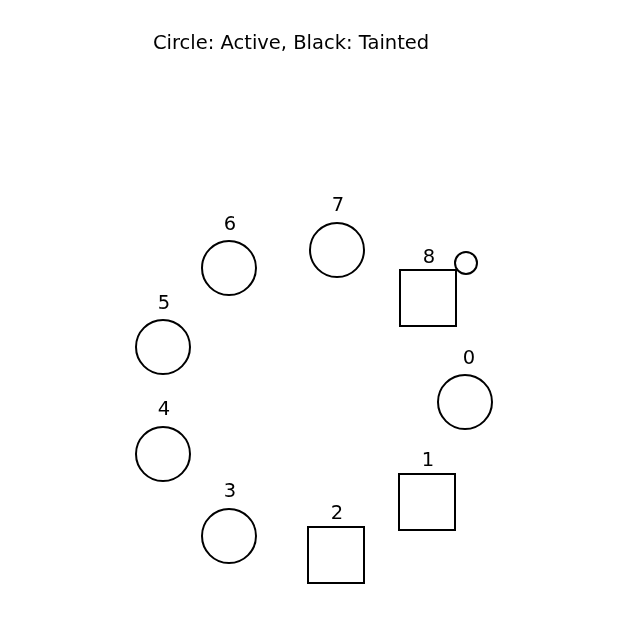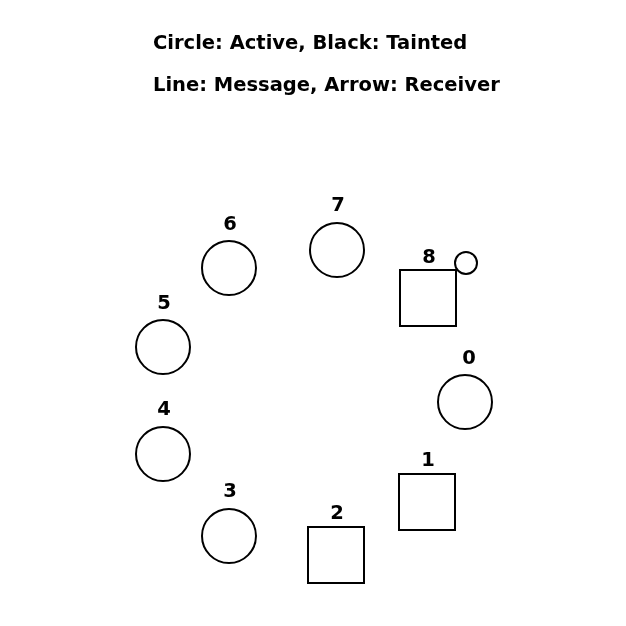--- a/index.html
+++ b/index.html
@@ -12,21 +12,20 @@
     width: 626px;
     height: 626px;
     font-family: "DejaVu Sans", sans-serif;
     overflow: hidden;
   }
   #canvas {
     position: relative;
     width: 626px;
     height: 540px;
     background: #ffffff;
-    font-weight: bold;
   }
   .legend {
     position: absolute;
     left: 153px;
     top: 22px;
     width: 440px;
   }
   .legend-line {
     font-family: "DejaVu Sans", sans-serif;
     font-size: 19.5px;
@@ -59,21 +58,20 @@
     dominant-baseline: alphabetic;
   }
 </style>
 </head>
 <body>
 
 <div id="canvas">
 
   <div class="legend">
     <div class="legend-line">Circle: Active, Black: Tainted</div>
-    <div class="legend-line">Line: Message, Arrow: Receiver</div>
   </div>
 
   <svg id="graph-svg" viewBox="0 0 626 626" xmlns="http://www.w3.org/2000/svg">
     <g id="edges-layer"></g>
     <g id="nodes-layer">
         <g>
           <circle cx="465" cy="402" r="27" class="node-shape"></circle>
           <text x="469" y="364" class="node-label">0</text>
         </g>
         <g>

